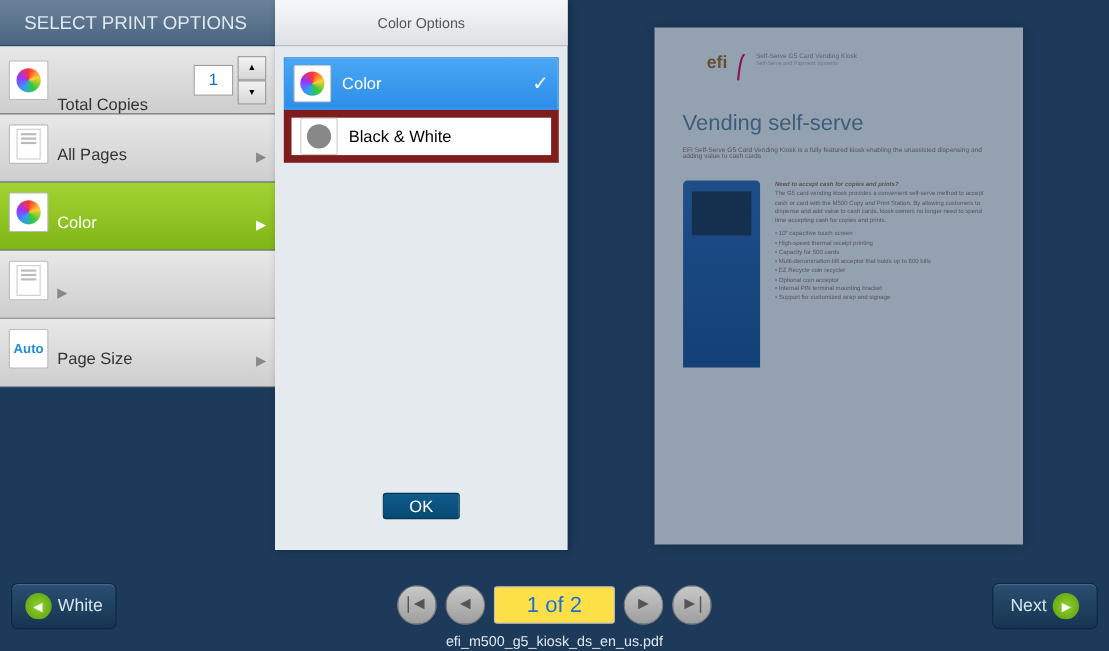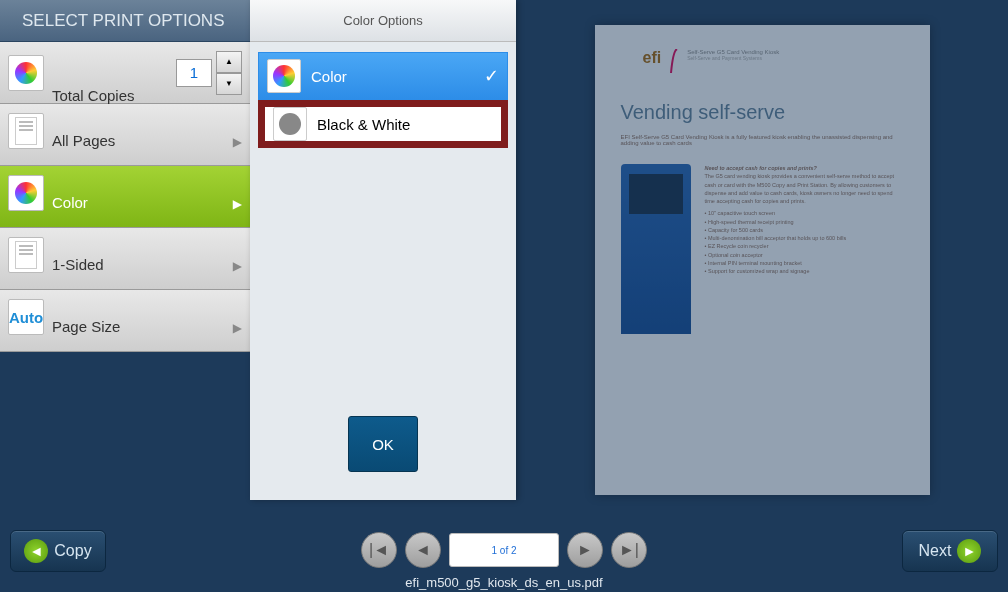--- a/index.html
+++ b/index.html
@@ -152,21 +152,21 @@
 }
 .choice-label { flex: 1; font-size: 15px; }
 .choice-check { font-size: 18px; }
 
 .ok-btn {
   position: absolute;
   bottom: 28px;
   left: 50%;
   transform: translateX(-50%);
   width: 70px;
-  height: 56px;
+  height: 24px;
   background: linear-gradient(#0e5b8c, #094a74);
   border: 1px solid #063552;
   color: #fff;
   font-size: 15px;
   cursor: pointer;
   border-radius: 3px;
 }
 
 
 .preview-area {
@@ -249,42 +249,42 @@
 .pager-btn {
   width: 36px;height:36px;border-radius:50%;
   background: linear-gradient(#c8c8c8, #9e9e9e);
   border: 1px solid #7c7c7c;
   display:flex;align-items:center;justify-content:center;
   color:#555;
   cursor:pointer;
 }
 .pager-display {
   width: 110px;height:34px;
-  background:#ffffff;border:1px solid #bbb;border-radius:3px;
+  background:#fde047;border:1px solid #bbb;border-radius:3px;
   display:flex;align-items:center;justify-content:center;
-  color:#1f6ed6;font-size:10px;
+  color:#1f6ed6;font-size:20px;
 }
 .filename {
   position:absolute;
   bottom:2px;
   left:50%;transform:translateX(-50%);
   color:#e0e7ee;font-size:13px;
 }
 
 
 .mini-color {
   width:22px;height:22px;border-radius:50%;
   background: conic-gradient(#f33,#fc3,#3c3,#39f,#93f,#f33);
 }
 .mini-bw { width:22px;height:22px;border-radius:50%;background:#888; }
 .mini-doc {
   width:22px;height:28px;background:#fff;border:1px solid #ccc;position:relative;
 }
 .mini-doc::after{content:"";position:absolute;top:3px;left:3px;right:3px;height:2px;background:#bbb;box-shadow:0 4px #bbb,0 8px #bbb;}
-.auto-txt{color:#1f8ed6;font-size:15px;font-weight:600;}
+.auto-txt{color:#1f8ed6;font-size:12px;font-weight:600;}
 </style>
 </head>
 <body>
 
 <div class="left-panel">
   <div class="panel-header">SELECT PRINT OPTIONS</div>
 
   <div class="copies-row">
     <div class="option-icon">
         <div class="mini-color"></div>
@@ -310,21 +310,20 @@
         <div class="mini-color"></div>
       </div>
     <div class="option-label">Color</div>
     <div class="option-arrow">▶</div>
   </div>
 
   <div class="option-row">
     <div class="option-icon">
         <div class="mini-doc"></div>
       </div>
-    <div class="option-label">1-Sided</div>
     <div class="option-arrow">▶</div>
   </div>
 
   <div class="option-row">
     <div class="option-icon">
         <span class="auto-txt">Auto</span>
       </div>
     <div class="option-label">Page Size</div>
     <div class="option-arrow">▶</div>
   </div>
@@ -382,21 +381,21 @@
           • <span>Support for customized wrap and signage</span>
         </div>
       </div>
     </div>
   </div>
 </div>
 
 <div class="bottom-bar">
   <div class="back-btn">
     <span class="circ-arrow">◄</span>
-    <span>Copy</span>
+    <span>White</span>
   </div>
 
   <div class="pager">
     <div class="pager-btn">|◄</div>
     <div class="pager-btn">◄</div>
     <div class="pager-display">1 of 2</div>
     <div class="pager-btn">►</div>
     <div class="pager-btn">►|</div>
   </div>
 

